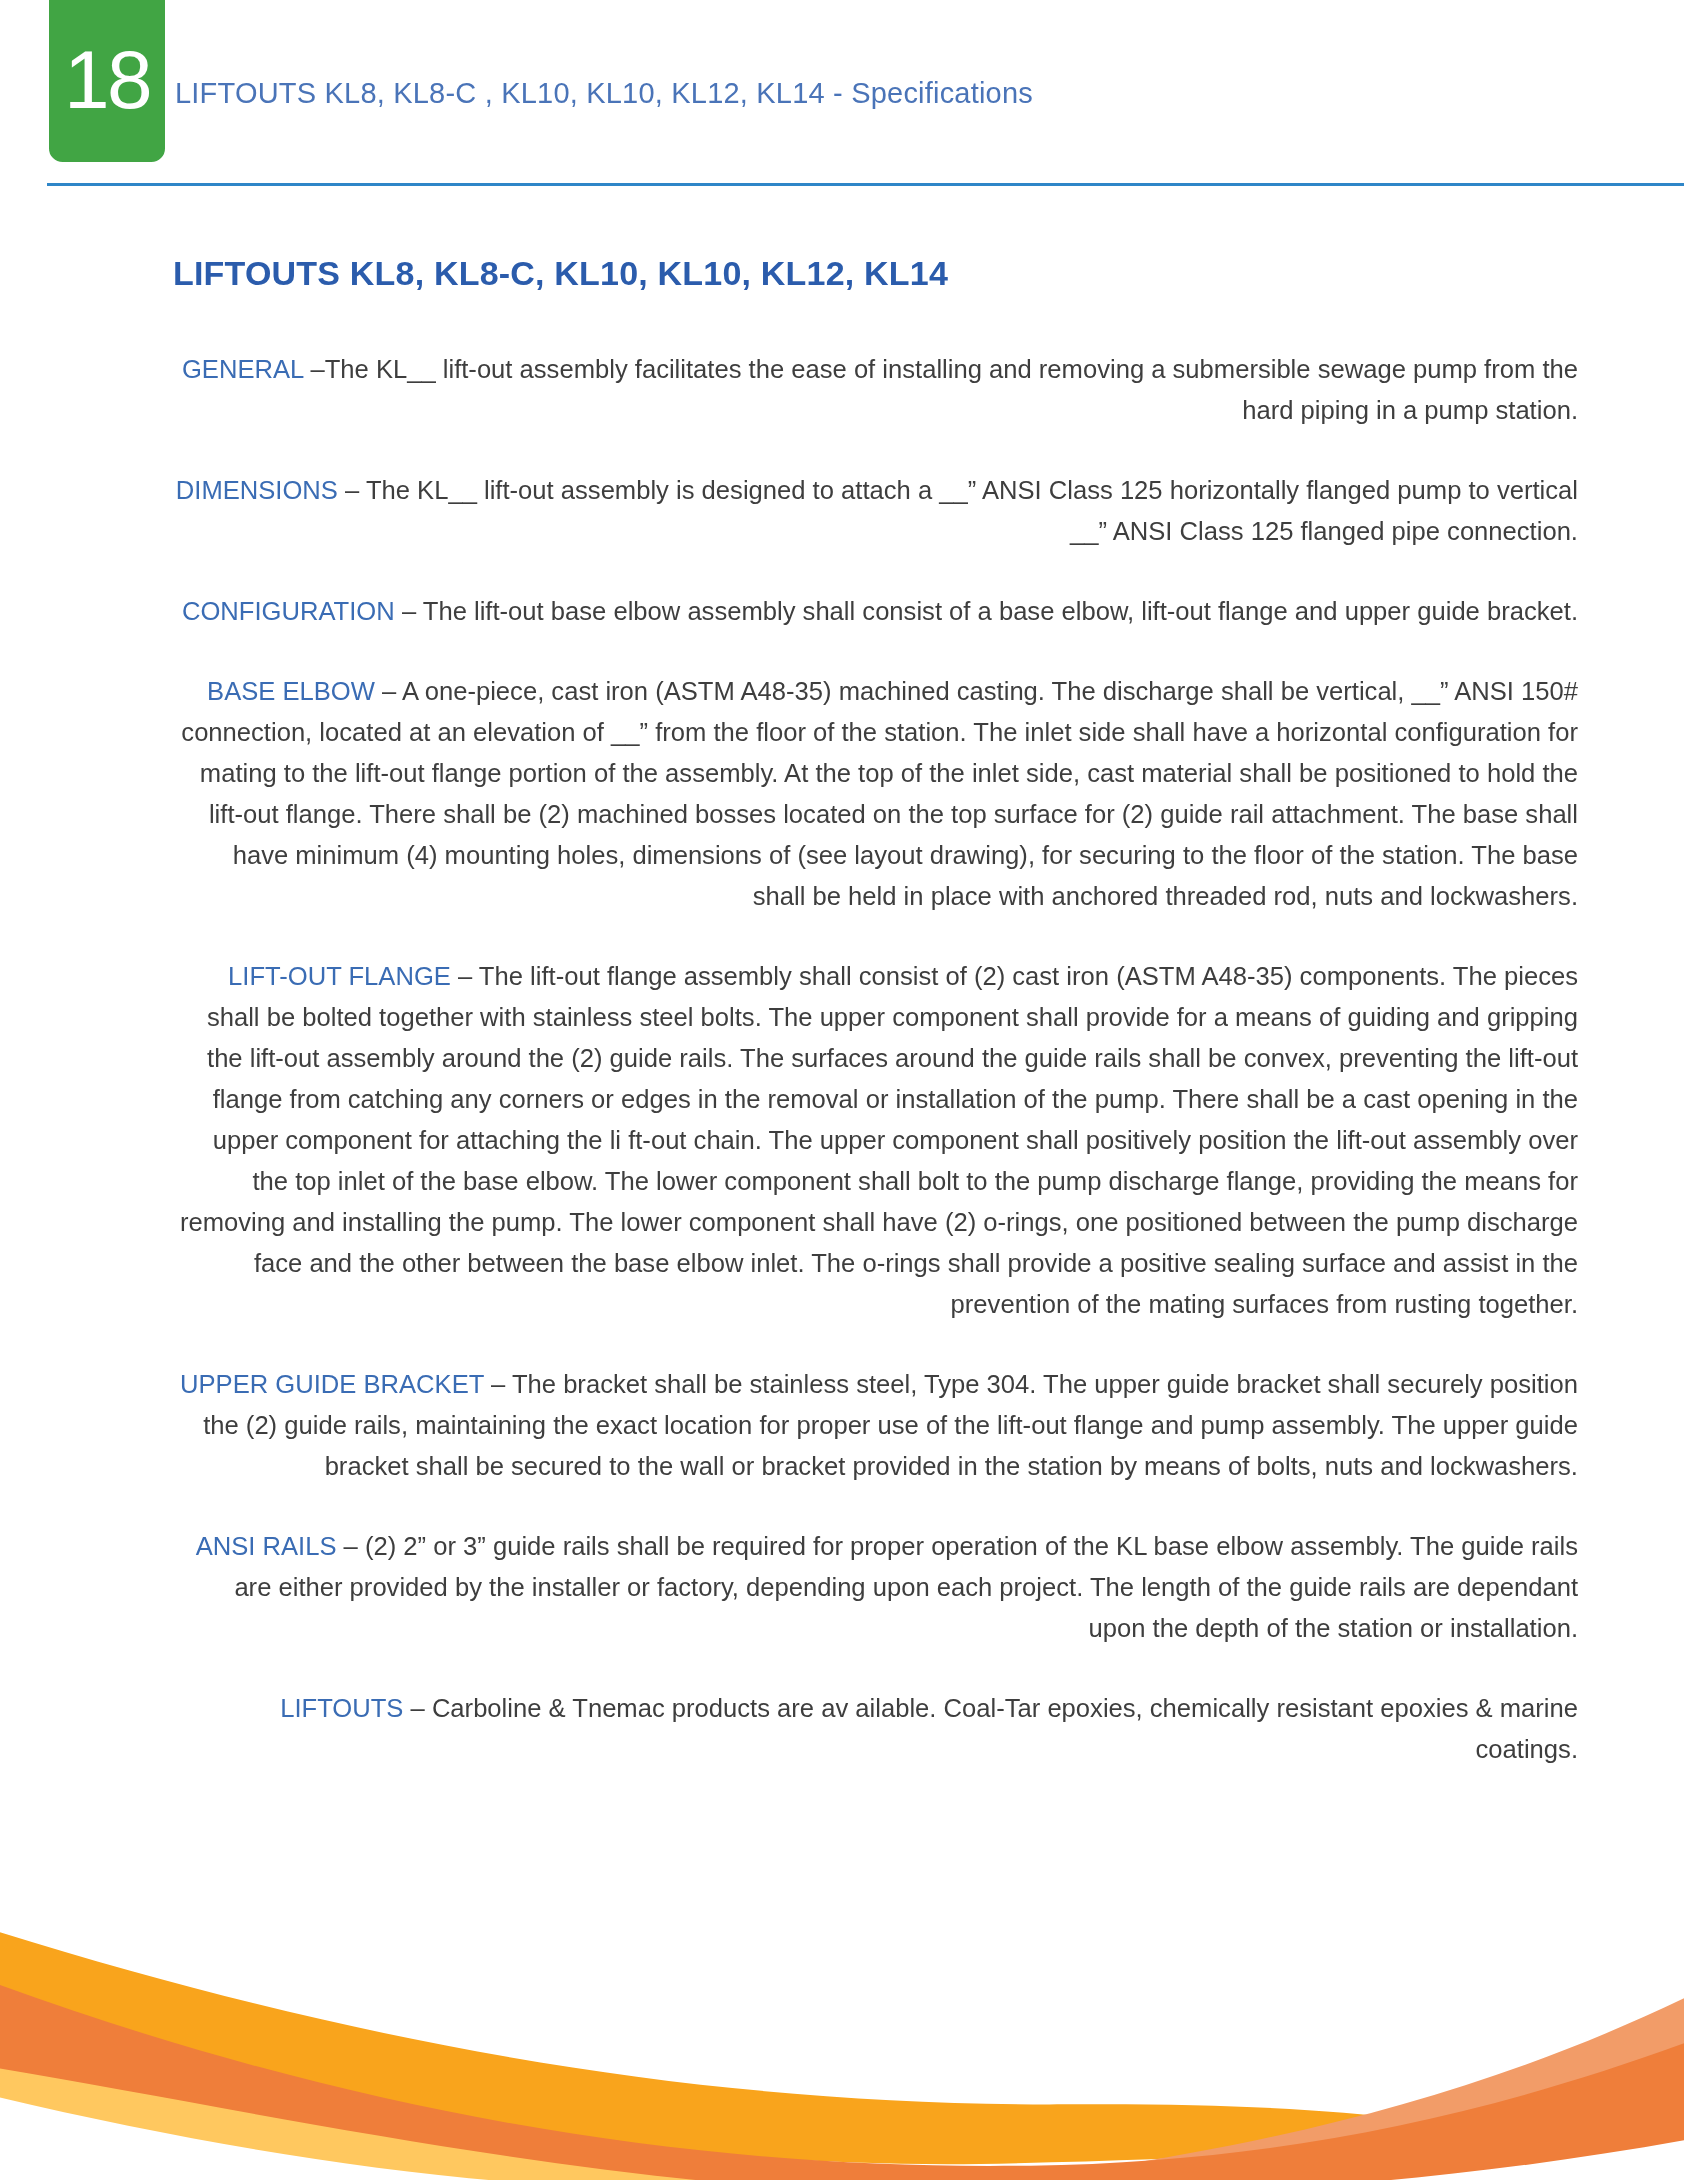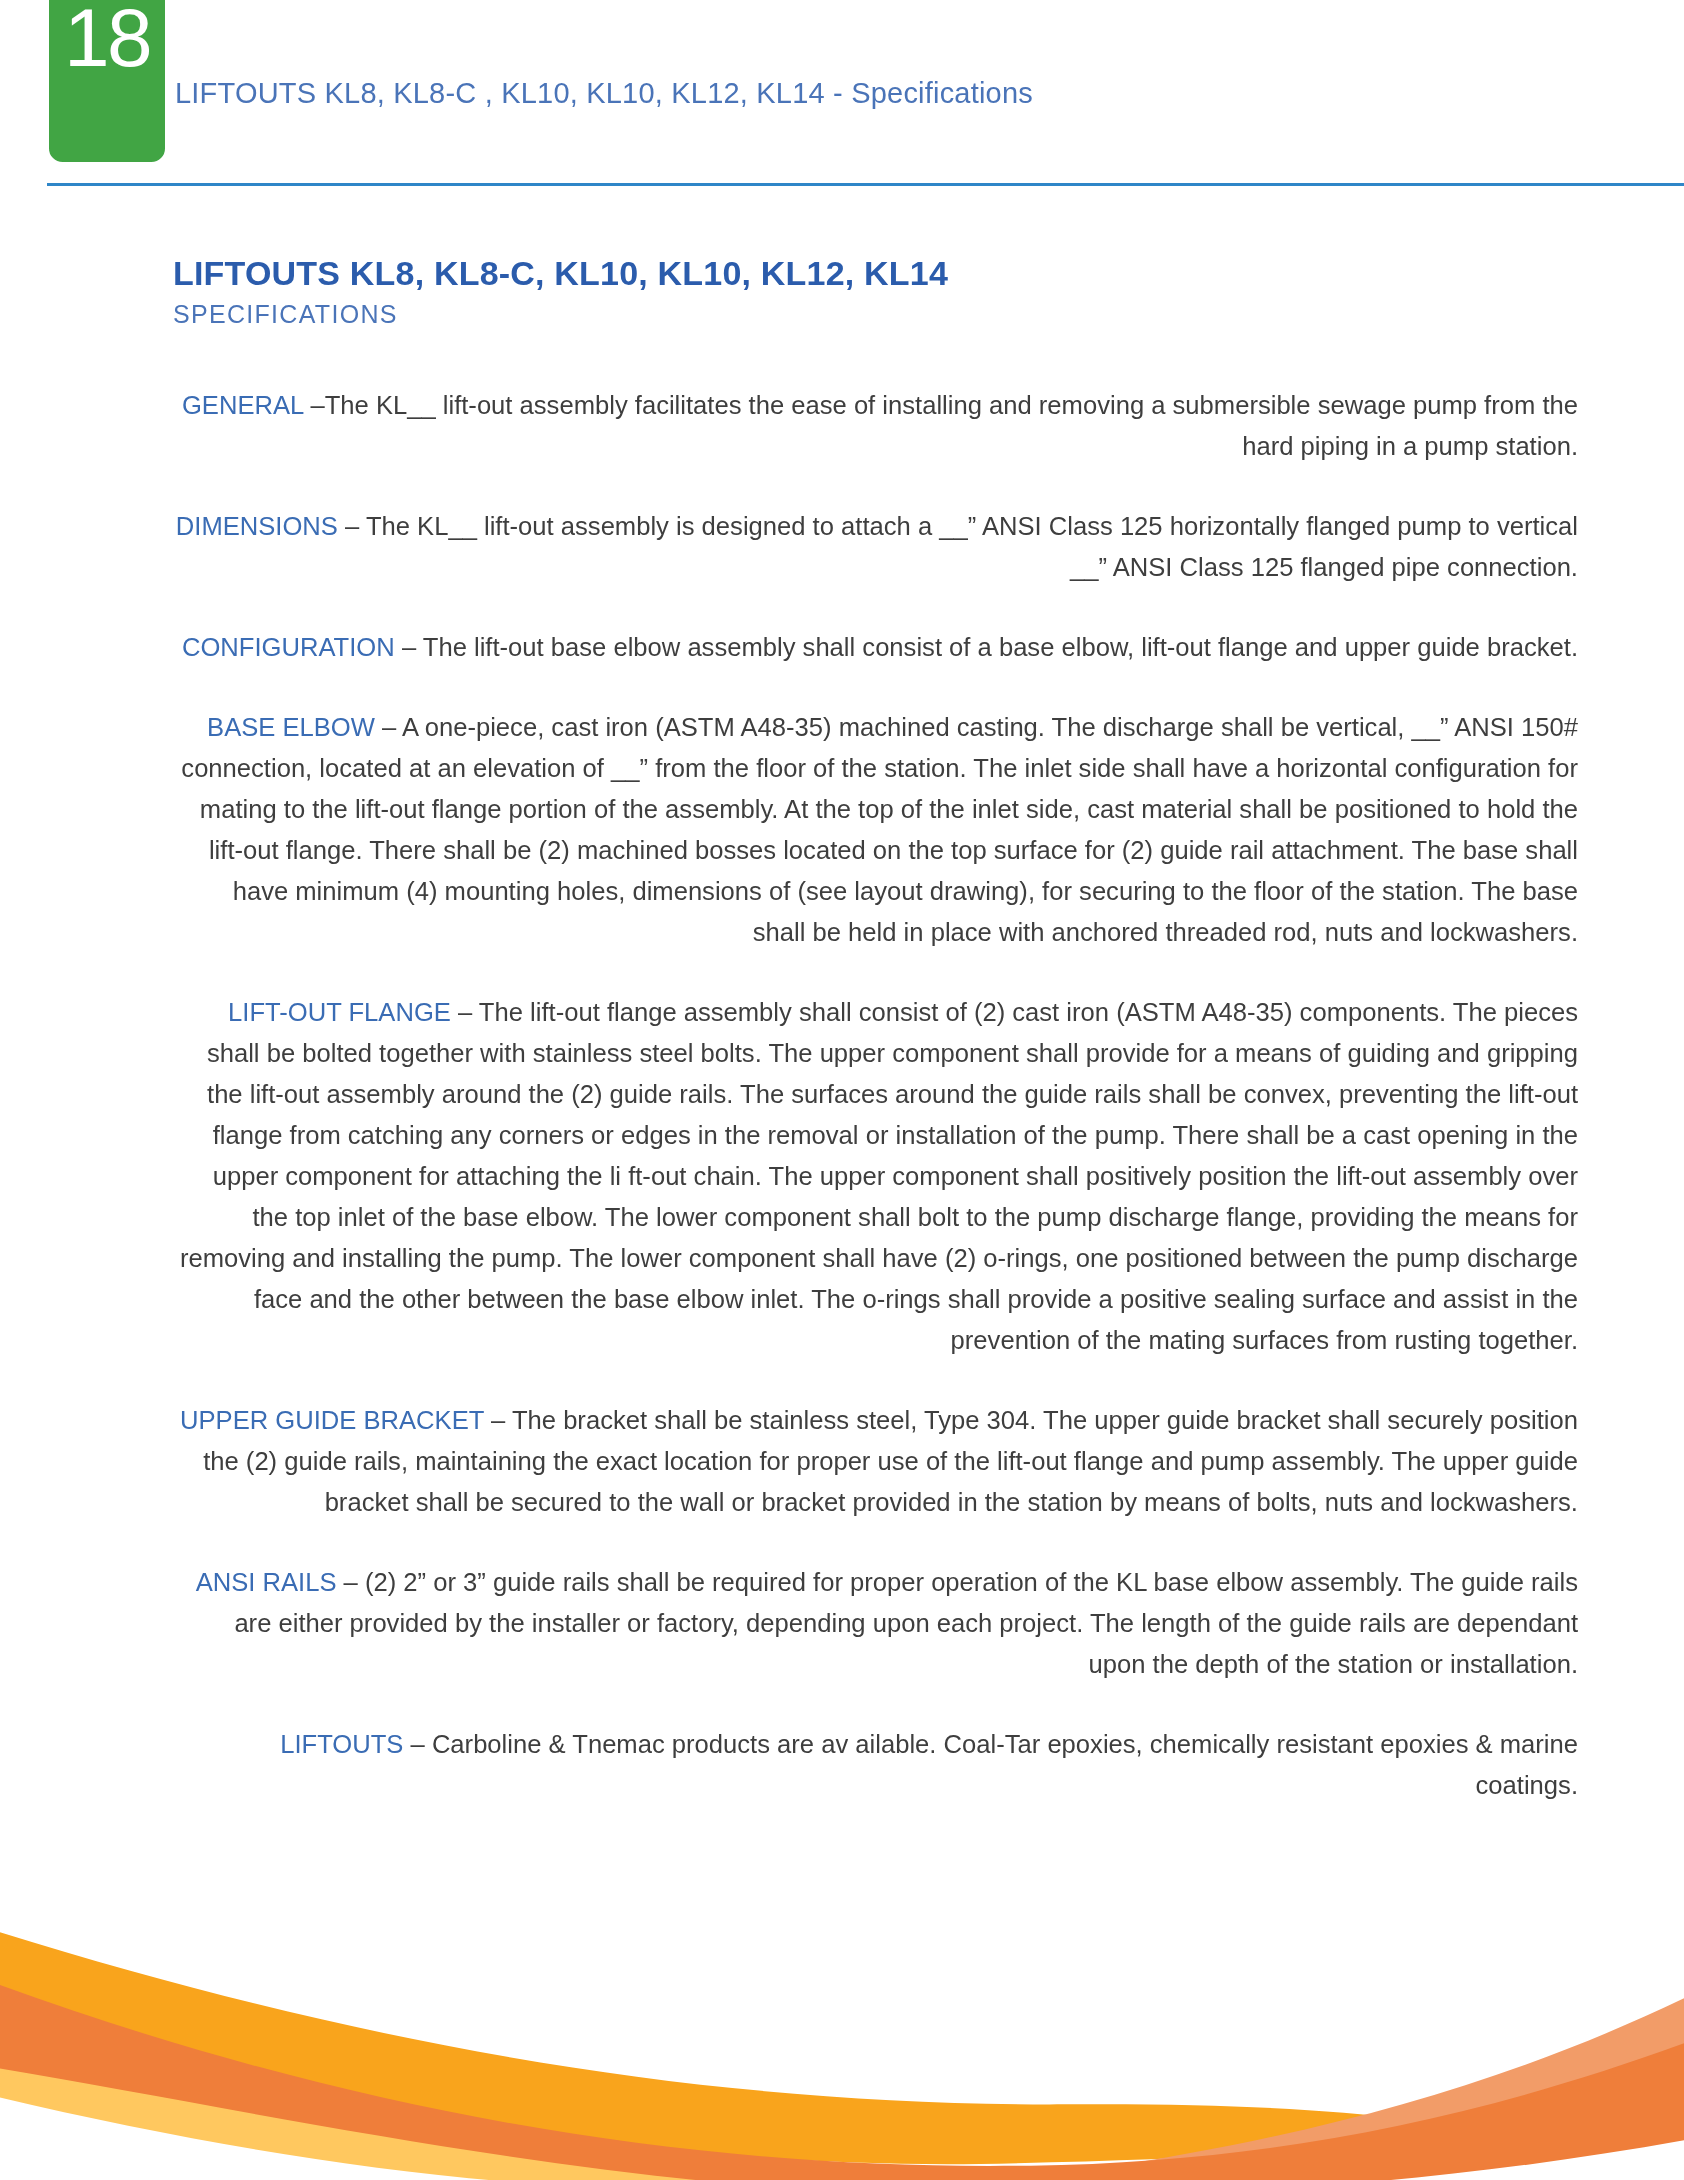--- a/index.html
+++ b/index.html
@@ -9,21 +9,21 @@
     background:var(--page_bg,#fff);
     overflow:hidden;
     font-family:"Liberation Sans",sans-serif;
   }
   
   .pagenum-box{
     position:absolute;left:49px;top:0;
     width:116px;height:162px;
     background:var(--green,#41A544);
     border-radius:0 0 13.6px 13.6px;
-    display:flex;align-items:flex-start;justify-content:center;
+    display:flex;align-items:center;justify-content:center;
     padding-bottom:1.7px;box-sizing:border-box;
   }
   .pagenum-box span{
     color:#fff;font-size:82px;line-height:0.92;font-weight:400;
     letter-spacing:-2.6px;
   }
   .header-title{
     position:absolute;left:175px;top:77px;
     font-size:29px;color:var(--header_blue,#4A74B8);
     letter-spacing:0.2px;white-space:nowrap;
@@ -64,21 +64,20 @@
   <header>
     <div class="pagenum-box">
       <span>18</span>
     </div>
     <div class="header-title">LIFTOUTS KL8, KL8-C , KL10, KL10, KL12, KL14 - Specifications</div>
     <hr class="header-rule">
   </header>
 
   <main class="content">
     <h1 class="doc-title">LIFTOUTS KL8, KL8-C, KL10, KL10, KL12, KL14</h1>
-    <h2 class="doc-subtitle">SPECIFICATIONS</h2>
     <div class="sections">
         <p class="section"><span class="lead">GENERAL</span><span> –</span><span>The KL__ lift-out assembly facilitates the ease of installing and removing a submersible sewage pump from the hard piping in a pump station.</span></p>
         <p class="section"><span class="lead">DIMENSIONS</span><span> – </span><span>The KL__ lift-out assembly is designed to attach a __” ANSI Class 125 horizontally flanged pump to vertical __” ANSI Class 125 flanged pipe connection.</span></p>
         <p class="section"><span class="lead">CONFIGURATION</span><span> – </span><span>The lift-out base elbow assembly shall consist of a base elbow, lift-out flange and upper guide bracket.</span></p>
         <p class="section"><span class="lead">BASE ELBOW</span><span> – </span><span>A one-piece, cast iron (ASTM A48-35) machined casting. The discharge shall be vertical, __” ANSI 150# connection, located at an elevation of __” from the floor of the station. The inlet side shall have a horizontal configuration for mating to the lift-out flange portion of the assembly. At the top of the inlet side, cast material shall be positioned to hold the lift-out flange. There shall be (2) machined bosses located on the top surface for (2) guide rail attachment. The base shall have minimum (4) mounting holes, dimensions of (see layout drawing), for securing to the floor of the station. The base shall be held in place with anchored threaded rod, nuts and lockwashers.</span></p>
         <p class="section"><span class="lead">LIFT-OUT FLANGE</span><span> – </span><span>The lift-out flange assembly shall consist of (2) cast iron (ASTM A48-35) components. The pieces shall be bolted together with stainless steel bolts. The upper component shall provide for a means of guiding and gripping the lift-out assembly around the (2) guide rails. The surfaces around the guide rails shall be convex, preventing the lift-out flange from catching any corners or edges in the removal or installation of the pump. There shall be a cast opening in the upper component for attaching the li ft-out chain. The upper component shall positively position the lift-out assembly over the top inlet of the base elbow. The lower component shall bolt to the pump discharge flange, providing the means for removing and installing the pump. The lower component shall have (2) o-rings, one positioned between the pump discharge face and the other between the base elbow inlet. The o-rings shall provide a positive sealing surface and assist in the prevention of the mating surfaces from rusting together.</span></p>
         <p class="section"><span class="lead">UPPER GUIDE BRACKET</span><span> – </span><span>The bracket shall be stainless steel, Type 304. The upper guide bracket shall securely position the (2) guide rails, maintaining the exact location for proper use of the lift-out flange and pump assembly. The upper guide bracket shall be secured to the wall or bracket provided in the station by means of bolts, nuts and lockwashers.</span></p>
         <p class="section"><span class="lead">ANSI RAILS</span><span> – </span><span>(2) 2” or 3” guide rails shall be required for proper operation of the KL base elbow assembly. The guide rails are either provided by the installer or factory, depending upon each project. The length of the guide rails are dependant upon the depth of the station or installation.</span></p>
         <p class="section"><span class="lead">LIFTOUTS</span><span> – </span><span>Carboline &amp; Tnemac products are av ailable. Coal-Tar epoxies, chemically resistant epoxies &amp; marine coatings.</span></p>
       </div>

